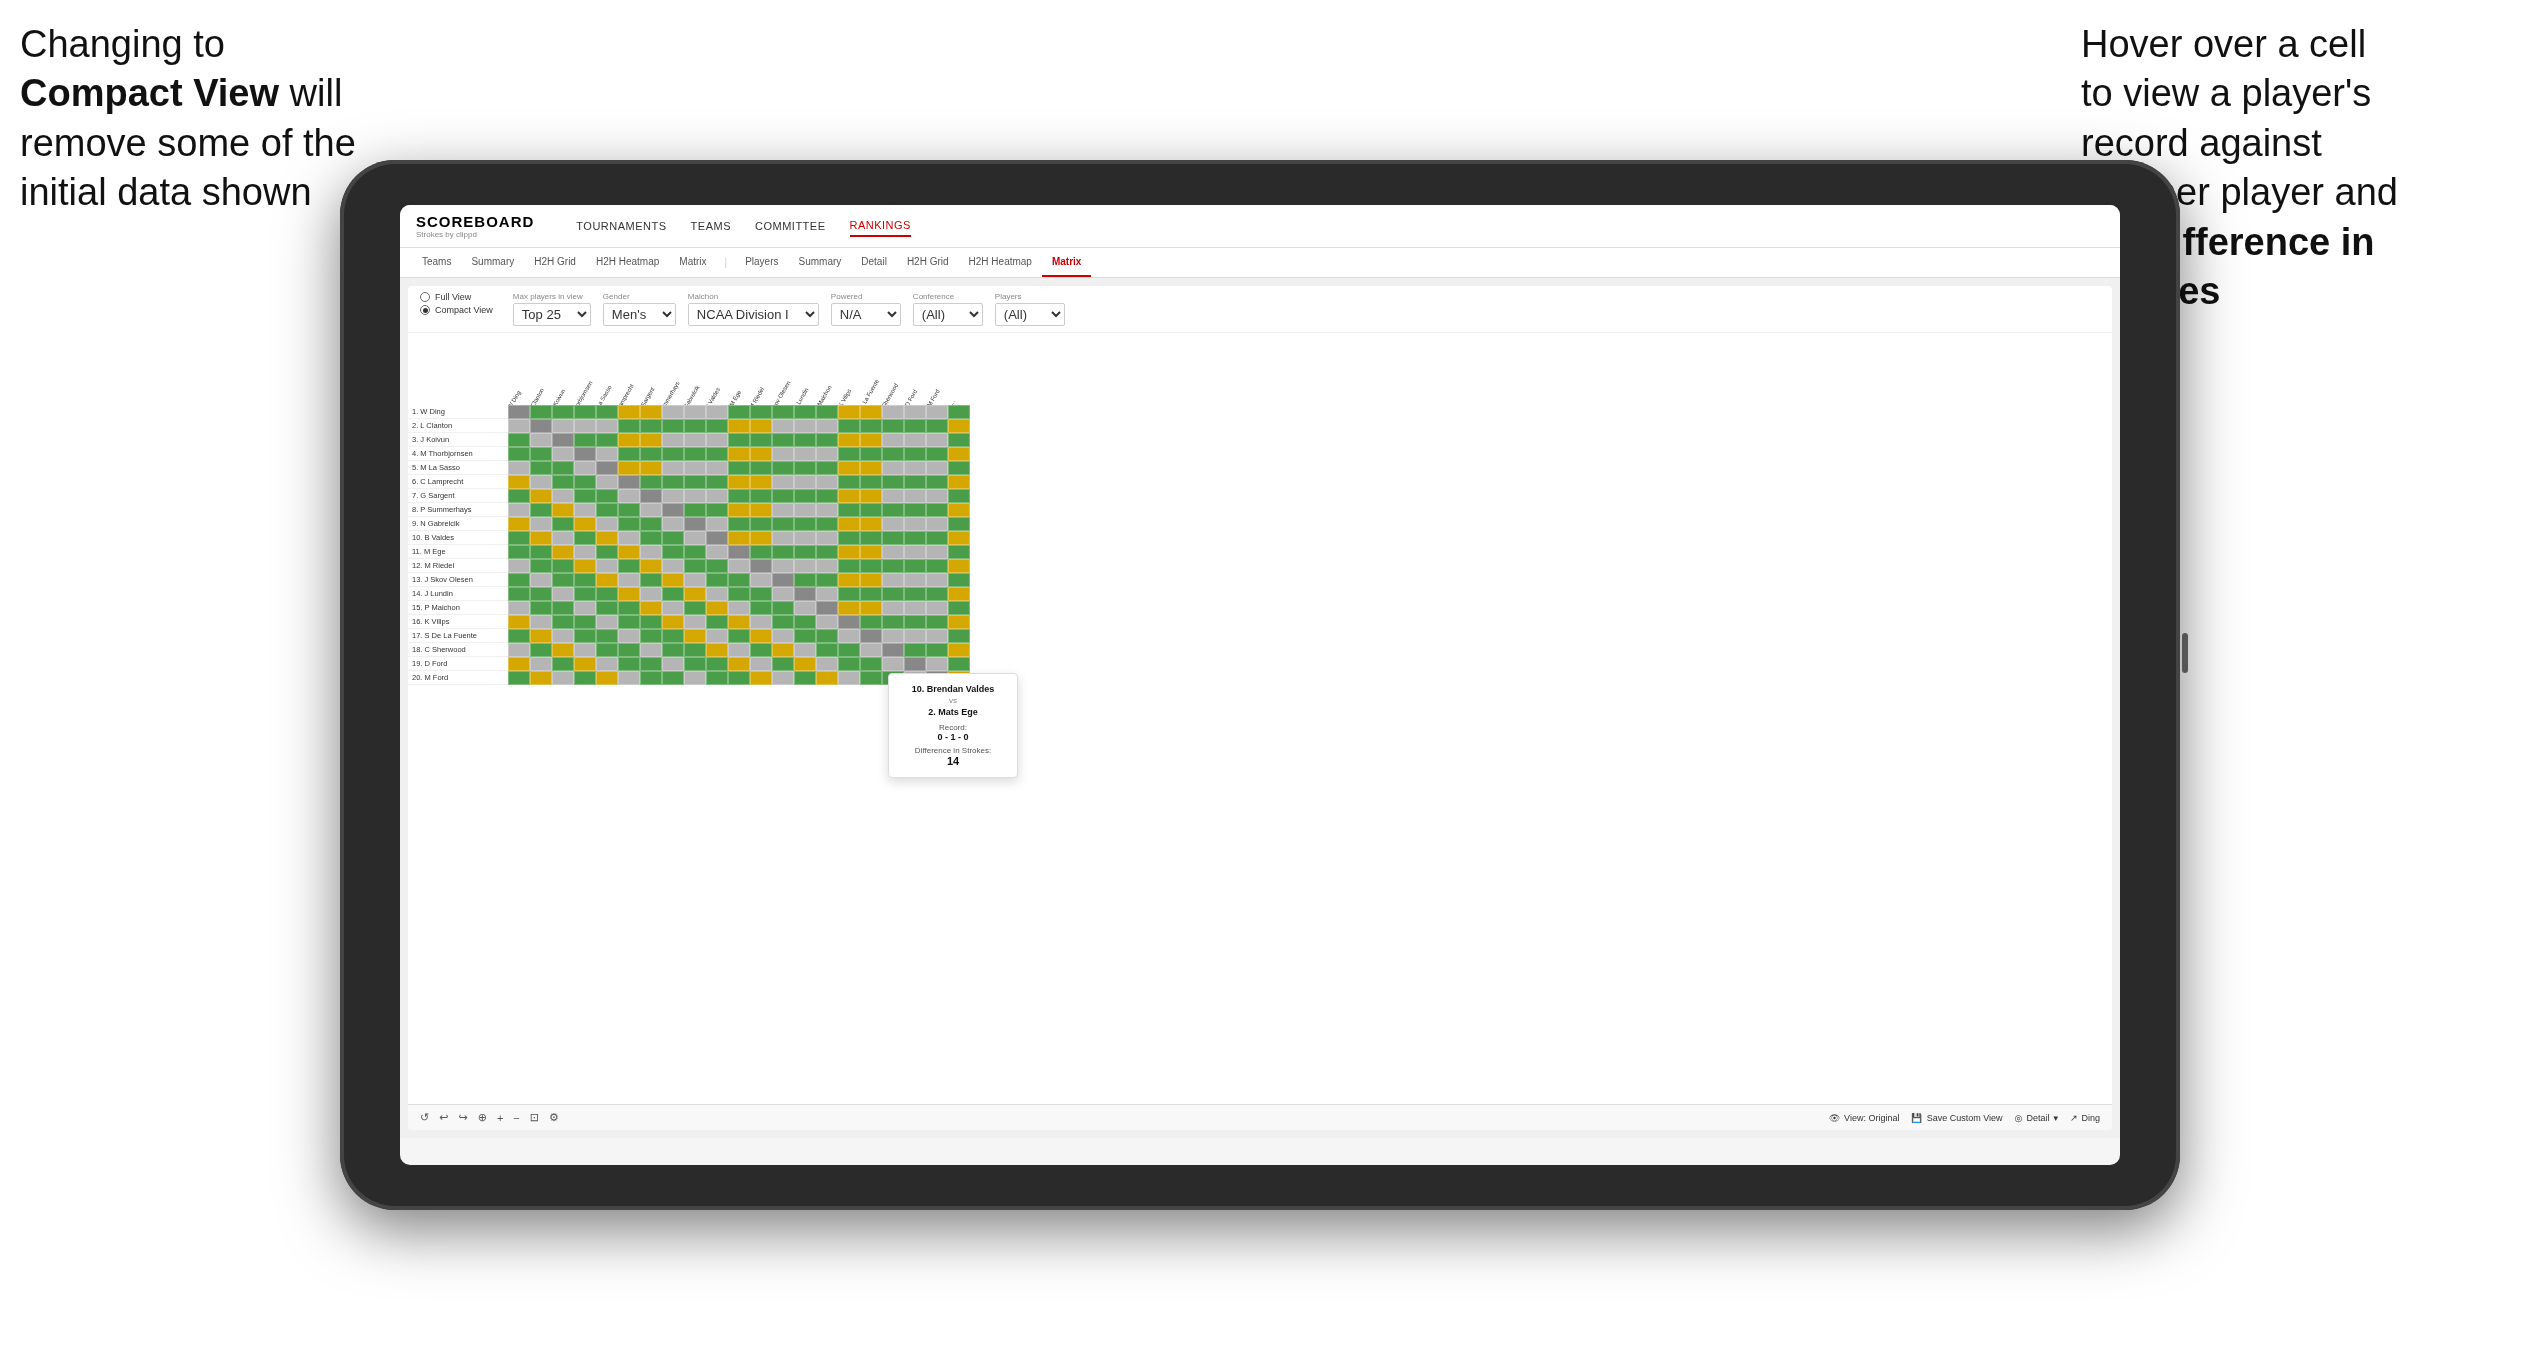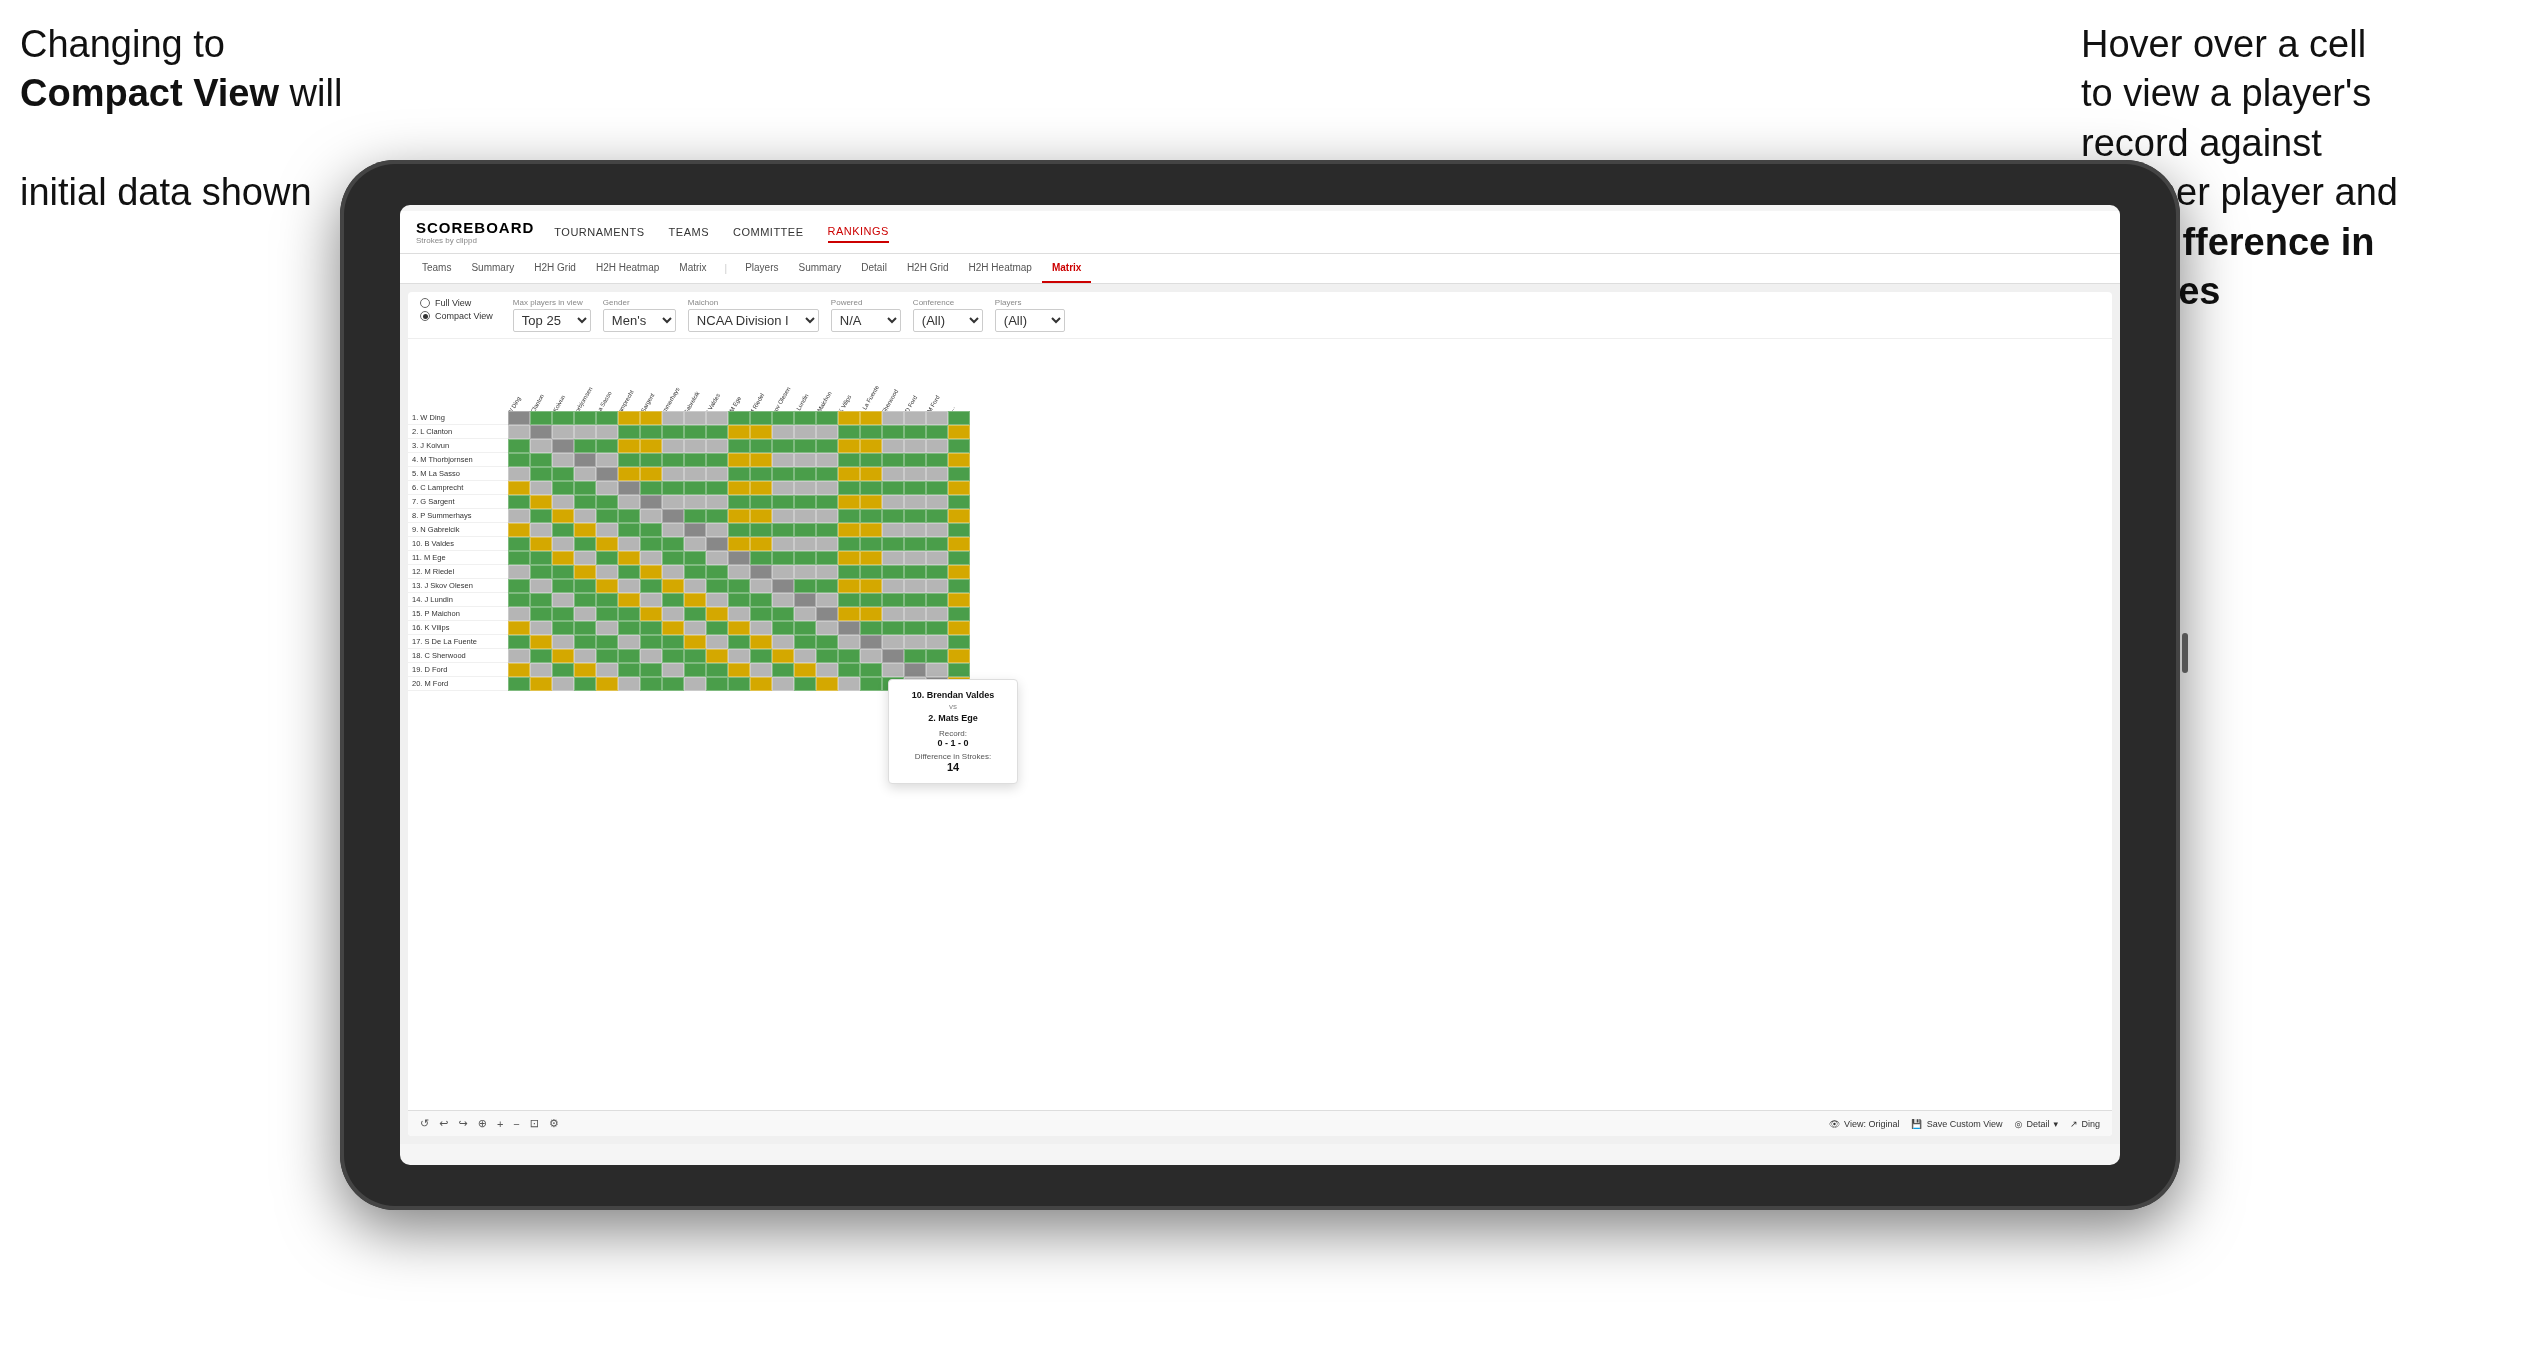--- a/index.html
+++ b/index.html
@@ -65,22 +65,21 @@
       position: relative;
     }
 
     
     .app-header {
       background: #fff;
       border-bottom: 1px solid #ddd;
       padding: 8px 16px;
       display: flex;
       align-items: center;
-      gap: 20px;
-      margin-top: 6px;
+      gap: 42px;
     }
 
     .logo-area {
       display: flex;
       flex-direction: column;
     }
 
     .logo-text {
       font-size: 15px;
       font-weight: 900;
@@ -411,21 +410,21 @@
       border-radius: 3px;
     }
   </style>
 </head>
 <body>
 
 <div class="annotation-left">
   <span>Changing to</span><br>
   <strong><span>Compact View</span></strong>
   <span> will</span><br>
-  <br>
+  <span>remove some of the</span><br>
   <span>initial data shown</span>
 </div>
 
 <div class="annotation-right">
   <span>Hover over a cell</span><br>
   <span>to view a player's</span><br>
   <span>record against</span><br>
   <span>another player and</span><br>
   <span>the</span>
   <strong> <span>Difference in Strokes</span></strong>

